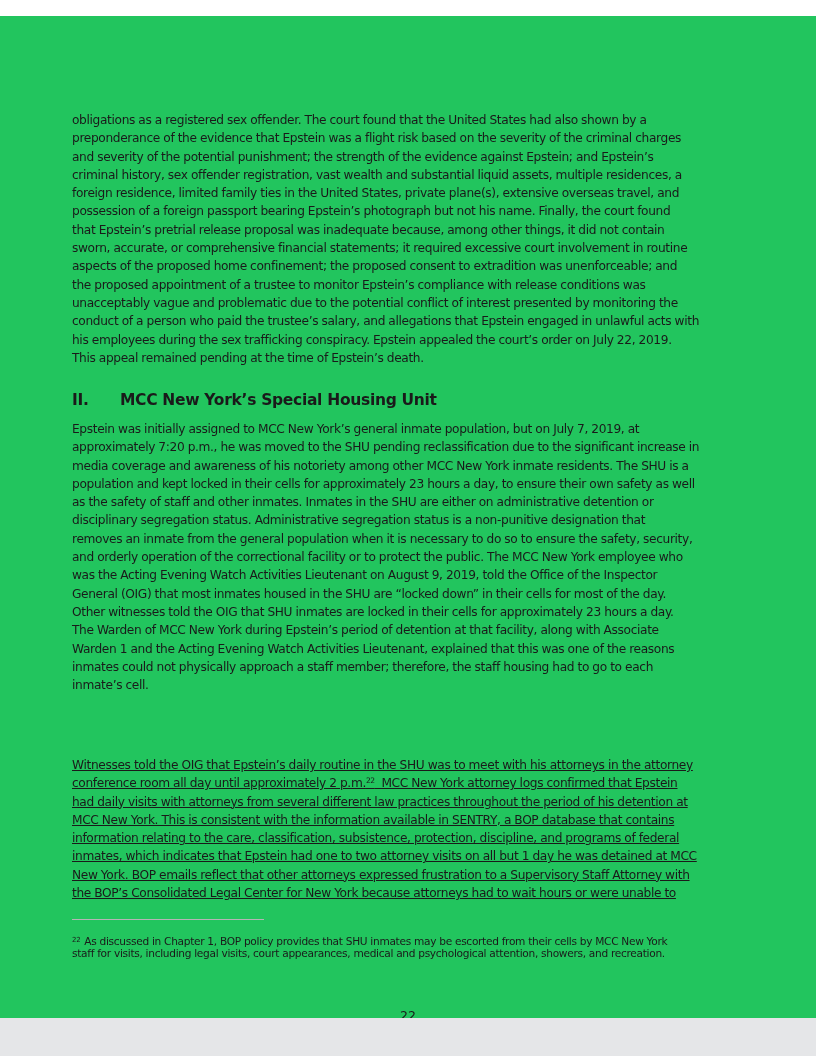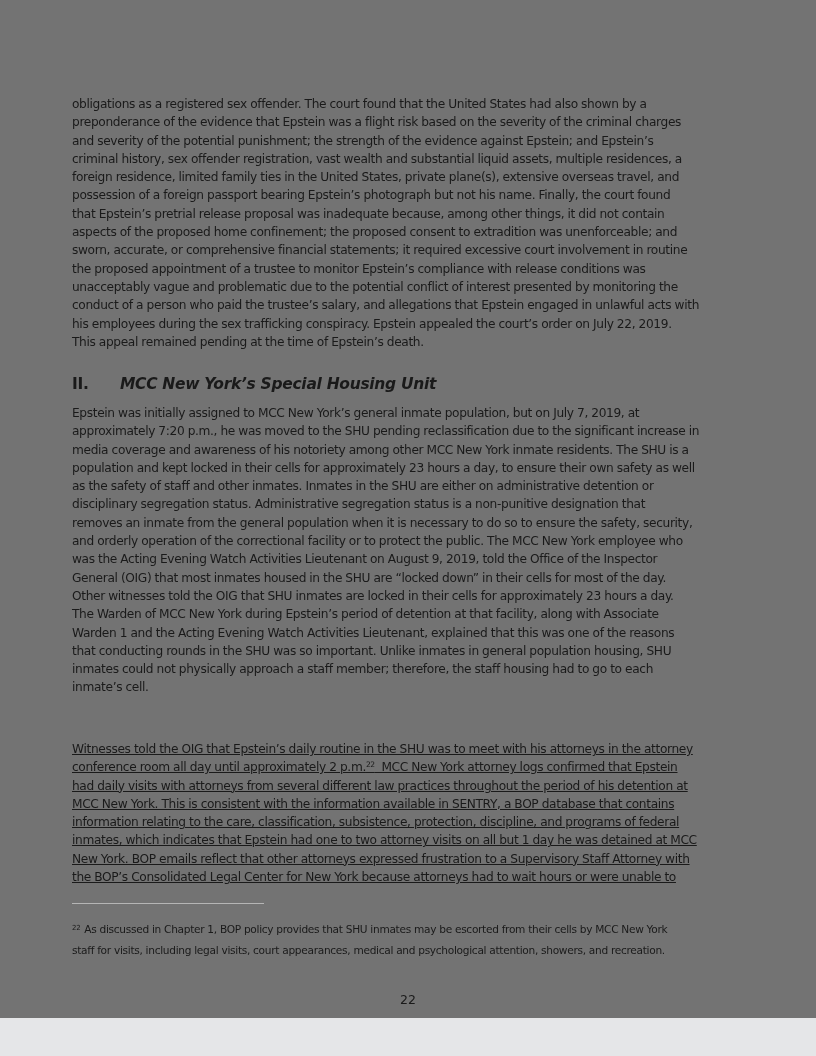--- a/index.html
+++ b/index.html
@@ -3,71 +3,71 @@
   <meta charset="utf-8">
   <style>
     html, body { margin: 0; padding: 0; }
     body {
       width: 816px; height: 1056px; position: relative;
       background: #ffffff; overflow: hidden;
       font-family: "DejaVu Sans", "Liberation Sans", sans-serif;
       color: #1a1a1a;
     }
     .page {
-      position: absolute; left: 0; top: 0; width: 816px; height: 1018px;
-      background: #737373;
+      position: absolute; left: 0; top: 16px; width: 816px; height: 1018px;
+      background: #22c55e;
     }
     .gray-band {
       position: absolute; left: 0; top: 1018px; width: 816px; height: 38px;
       background: #e5e6e8;
     }
     .para {
       position: absolute; left: 72px; width: 680px;
       font-size: 12.2px; line-height: 18.3px; letter-spacing: -0.35px;
       word-spacing: -0.2px;
       margin: 0;
     }
     .line { display: block; white-space: nowrap; }
     .heading {
       position: absolute; left: 72px; top: 375px; height: 22px;
       font-size: 15.5px; font-weight: bold; letter-spacing: -0.3px;
       white-space: nowrap;
     }
     .heading .num { position: absolute; left: 0; top: 0; }
-    .heading .title { position: absolute; left: 48px; top: 0; font-style: italic; }
+    .heading .title { position: absolute; left: 48px; top: 0; }
     sup.fnref { font-size: 7.5px; vertical-align: top; position: relative; top: -2px; }
     .fn-rule {
       position: absolute; left: 72px; top: 903px; width: 192px; height: 0;
       border-top: 1px solid #b5b5b5;
     }
     .footnote {
       position: absolute; left: 72px; top: 919px; width: 680px;
-      font-size: 10.6px; line-height: 21px; letter-spacing: -0.3px;
+      font-size: 10.6px; line-height: 12px; letter-spacing: -0.3px;
     }
     .footnote sup { font-size: 7px; vertical-align: top; position: relative; top: -1px; margin-right: 4px; }
     .page-number {
       position: absolute; left: 0; width: 816px; top: 992px; text-align: center;
       font-size: 12.5px;
     }
   </style>
 </head>
 <body>
 
 <div class="page">
 
   <div class="para" style="top:95px;">
     <span class="line">obligations as a registered sex offender.  The court found that the United States had also shown by a</span>
     <span class="line">preponderance of the evidence that Epstein was a flight risk based on the severity of the criminal charges</span>
     <span class="line">and severity of the potential punishment; the strength of the evidence against Epstein; and Epstein’s</span>
     <span class="line">criminal history, sex offender registration, vast wealth and substantial liquid assets, multiple residences, a</span>
     <span class="line">foreign residence, limited family ties in the United States, private plane(s), extensive overseas travel, and</span>
     <span class="line">possession of a foreign passport bearing Epstein’s photograph but not his name.  Finally, the court found</span>
     <span class="line">that Epstein’s pretrial release proposal was inadequate because, among other things, it did not contain</span>
+    <span class="line">sworn, accurate, or comprehensive financial statements; it required excessive court involvement in routine</span>
     <span class="line">aspects of the proposed home confinement; the proposed consent to extradition was unenforceable; and</span>
-    <span class="line">sworn, accurate, or comprehensive financial statements; it required excessive court involvement in routine</span>
     <span class="line">the proposed appointment of a trustee to monitor Epstein’s compliance with release conditions was</span>
     <span class="line">unacceptably vague and problematic due to the potential conflict of interest presented by monitoring the</span>
     <span class="line">conduct of a person who paid the trustee’s salary, and allegations that Epstein engaged in unlawful acts with</span>
     <span class="line">his employees during the sex trafficking conspiracy.  Epstein appealed the court’s order on July 22, 2019.</span>
     <span class="line">This appeal remained pending at the time of Epstein’s death.</span>
   </div>
 
   <div class="heading">
     <span class="num">II.</span>
     <span class="title">MCC New York’s Special Housing Unit</span>
@@ -80,21 +80,20 @@
     <span class="line">population and kept locked in their cells for approximately 23 hours a day, to ensure their own safety as well</span>
     <span class="line">as the safety of staff and other inmates.  Inmates in the SHU are either on administrative detention or</span>
     <span class="line">disciplinary segregation status.  Administrative segregation status is a non-punitive designation that</span>
     <span class="line">removes an inmate from the general population when it is necessary to do so to ensure the safety, security,</span>
     <span class="line">and orderly operation of the correctional facility or to protect the public.  The MCC New York employee who</span>
     <span class="line">was the Acting Evening Watch Activities Lieutenant on August 9, 2019, told the Office of the Inspector</span>
     <span class="line">General (OIG) that most inmates housed in the SHU are “locked down” in their cells for most of the day.</span>
     <span class="line">Other witnesses told the OIG that SHU inmates are locked in their cells for approximately 23 hours a day.</span>
     <span class="line">The Warden of MCC New York during Epstein’s period of detention at that facility, along with Associate</span>
     <span class="line">Warden 1 and the Acting Evening Watch Activities Lieutenant, explained that this was one of the reasons</span>
-    <span class="line">that conducting rounds in the SHU was so important.  Unlike inmates in general population housing, SHU</span>
     <span class="line">inmates could not physically approach a staff member; therefore, the staff housing had to go to each</span>
     <span class="line">inmate’s cell.</span>
   </div>
 
   <div class="para" style="top:740px;text-decoration:underline;">
     <span class="line">Witnesses told the OIG that Epstein’s daily routine in the SHU was to meet with his attorneys in the attorney</span>
     <span class="line"><span>conference room all day until approximately 2 p.m.</span><sup class="fnref">22</sup><span style="white-space:pre;">  MCC New York attorney logs confirmed that Epstein</span></span>
     <span class="line">had daily visits with attorneys from several different law practices throughout the period of his detention at</span>
     <span class="line">MCC New York.  This is consistent with the information available in SENTRY, a BOP database that contains</span>
     <span class="line">information relating to the care, classification, subsistence, protection, discipline, and programs of federal</span>

